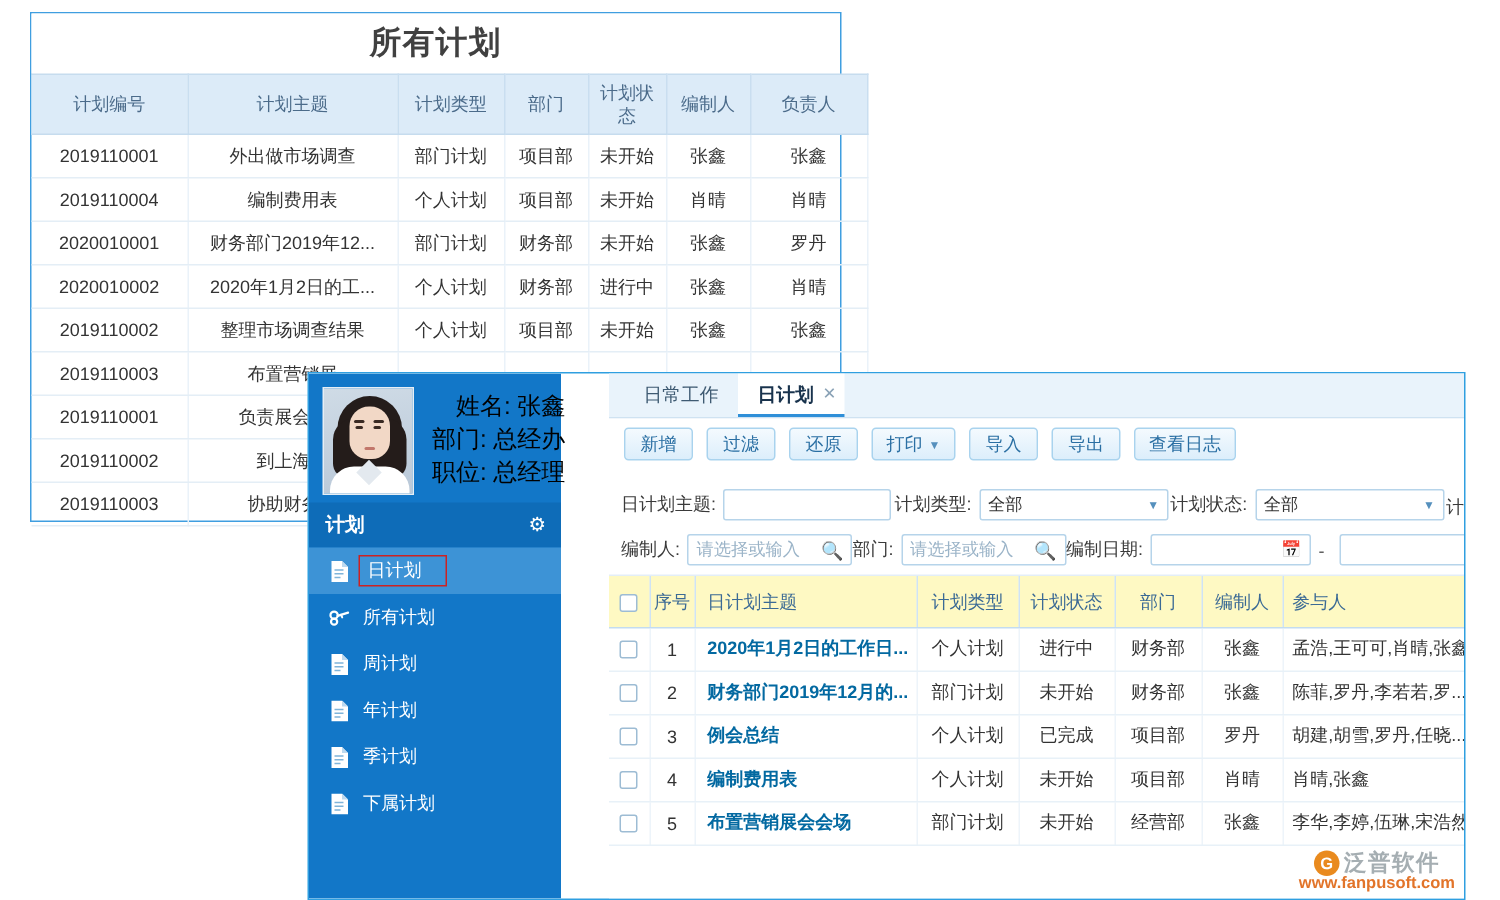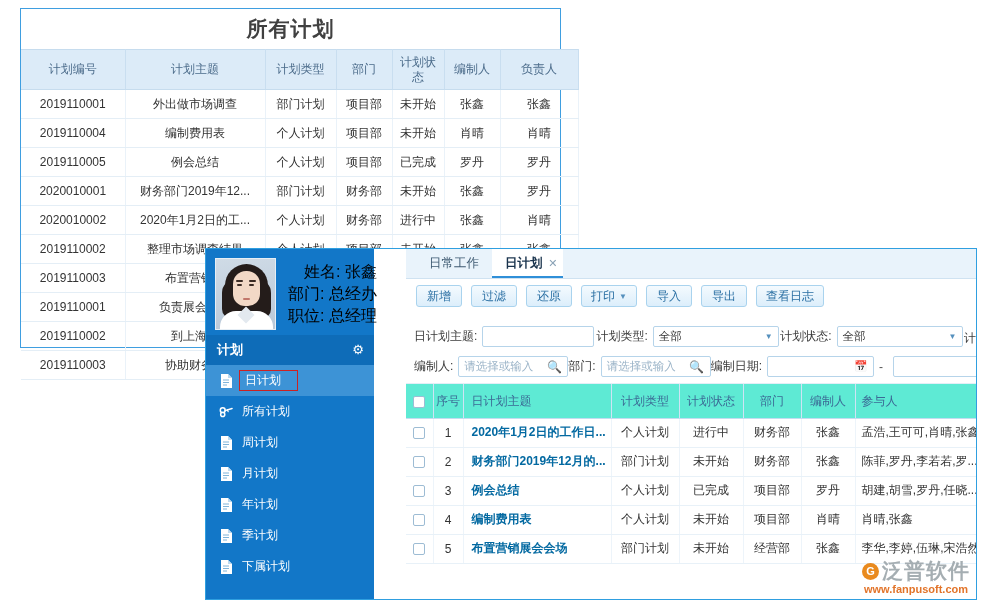--- a/index.html
+++ b/index.html
@@ -190,21 +190,21 @@
   .sp-md { width: 16px; }
   .search-icn { color: #2f86cc; font-size: 12px; margin-left: auto; }
   .date-icn { color: #4f9ed8; font-size: 11px; margin-left: auto; }
   .dash { font-size: 12px; color: #555; padding: 0 5px; }
   .cut-label { font-size: 12px; color: #3a3a3a; }
 
   
   #grid-wrap { flex: 1; overflow: hidden; border-left: 0; }
   #grid { width: 100%; border-collapse: collapse; table-layout: fixed; }
   #grid th {
-    background: #5eead4; color: #3b6a95;
+    background: #fef9c3; color: #3b6a95;
     font-size: 12px; font-weight: normal;
     height: 34px; padding: 2px;
     border-right: 1px solid #cfe3f4;
     border-bottom: 1px solid #c3dcf0;
     line-height: 14px;
   }
   #grid td {
     height: 29px; font-size: 12px; color: #333333;
     text-align: center;
     border-right: 1px solid #edf4fa;
@@ -232,21 +232,21 @@
     position: absolute; right: 6px; bottom: 4px;
     text-align: center; pointer-events: none; opacity: .93;
   }
   #wm-top { display: flex; align-items: center; justify-content: center; gap: 3px; }
   #wm-logo {
     width: 17px; height: 17px; border-radius: 50%;
     background: #e8820e;
     color: #fff; font-size: 11px; font-weight: bold;
     display: flex; align-items: center; justify-content: center;
   }
-  #wm-cn { font-size: 21px; font-weight: bold; color: #9fa8ad; letter-spacing: 1px; }
+  #wm-cn { font-size: 15px; font-weight: bold; color: #9fa8ad; letter-spacing: 1px; }
   #wm-url { font-size: 11px; color: #e06a1a; font-weight: bold; margin-top: -2px; }
 </style>
 </head>
 <body>
 
 <div id="root">
 
   <div id="all-plans-window">
     <div id="all-plans-title">所有计划</div>
     <table id="all-plans-table">
@@ -274,29 +274,20 @@
           <tr>
             <td class="c-num">2019110004</td>
             <td class="c-topic">编制费用表</td>
             <td class="c-type">个人计划</td>
             <td class="c-dept">项目部</td>
             <td class="c-state">未开始</td>
             <td class="c-maker">肖晴</td>
             <td class="c-owner">肖晴</td>
           </tr>
           <tr>
-            <td class="c-num">2019110005</td>
-            <td class="c-topic">例会总结</td>
-            <td class="c-type">个人计划</td>
-            <td class="c-dept">项目部</td>
-            <td class="c-state">已完成</td>
-            <td class="c-maker">罗丹</td>
-            <td class="c-owner">罗丹</td>
-          </tr>
-          <tr>
             <td class="c-num">2020010001</td>
             <td class="c-topic">财务部门2019年12...</td>
             <td class="c-type">部门计划</td>
             <td class="c-dept">财务部</td>
             <td class="c-state">未开始</td>
             <td class="c-maker">张鑫</td>
             <td class="c-owner">罗丹</td>
           </tr>
           <tr>
             <td class="c-num">2020010002</td>
@@ -409,30 +400,20 @@
           </div>
           <div class="menu-item">
             <span class="mi-icon">
               <svg class="icn" width="12" height="14" viewBox="0 0 12 14">
                 <path d="M1 0h7l4 4v10H1z" fill="#ffffff"></path>
                 <path d="M8 0l4 4H8z" fill="#bcd9ef"></path>
                 <path d="M3 6h6M3 8.5h6M3 11h4" stroke="#7fb4da" stroke-width="1"></path>
               </svg>
             </span>
             <span class="mi-label">周计划</span>
-          </div>
-          <div class="menu-item">
-            <span class="mi-icon">
-              <svg class="icn" width="12" height="14" viewBox="0 0 12 14">
-                <path d="M1 0h7l4 4v10H1z" fill="#ffffff"></path>
-                <path d="M8 0l4 4H8z" fill="#bcd9ef"></path>
-                <path d="M3 6h6M3 8.5h6M3 11h4" stroke="#7fb4da" stroke-width="1"></path>
-              </svg>
-            </span>
-            <span class="mi-label">月计划</span>
           </div>
           <div class="menu-item">
             <span class="mi-icon">
               <svg class="icn" width="12" height="14" viewBox="0 0 12 14">
                 <path d="M1 0h7l4 4v10H1z" fill="#ffffff"></path>
                 <path d="M8 0l4 4H8z" fill="#bcd9ef"></path>
                 <path d="M3 6h6M3 8.5h6M3 11h4" stroke="#7fb4da" stroke-width="1"></path>
               </svg>
             </span>
             <span class="mi-label">年计划</span>

